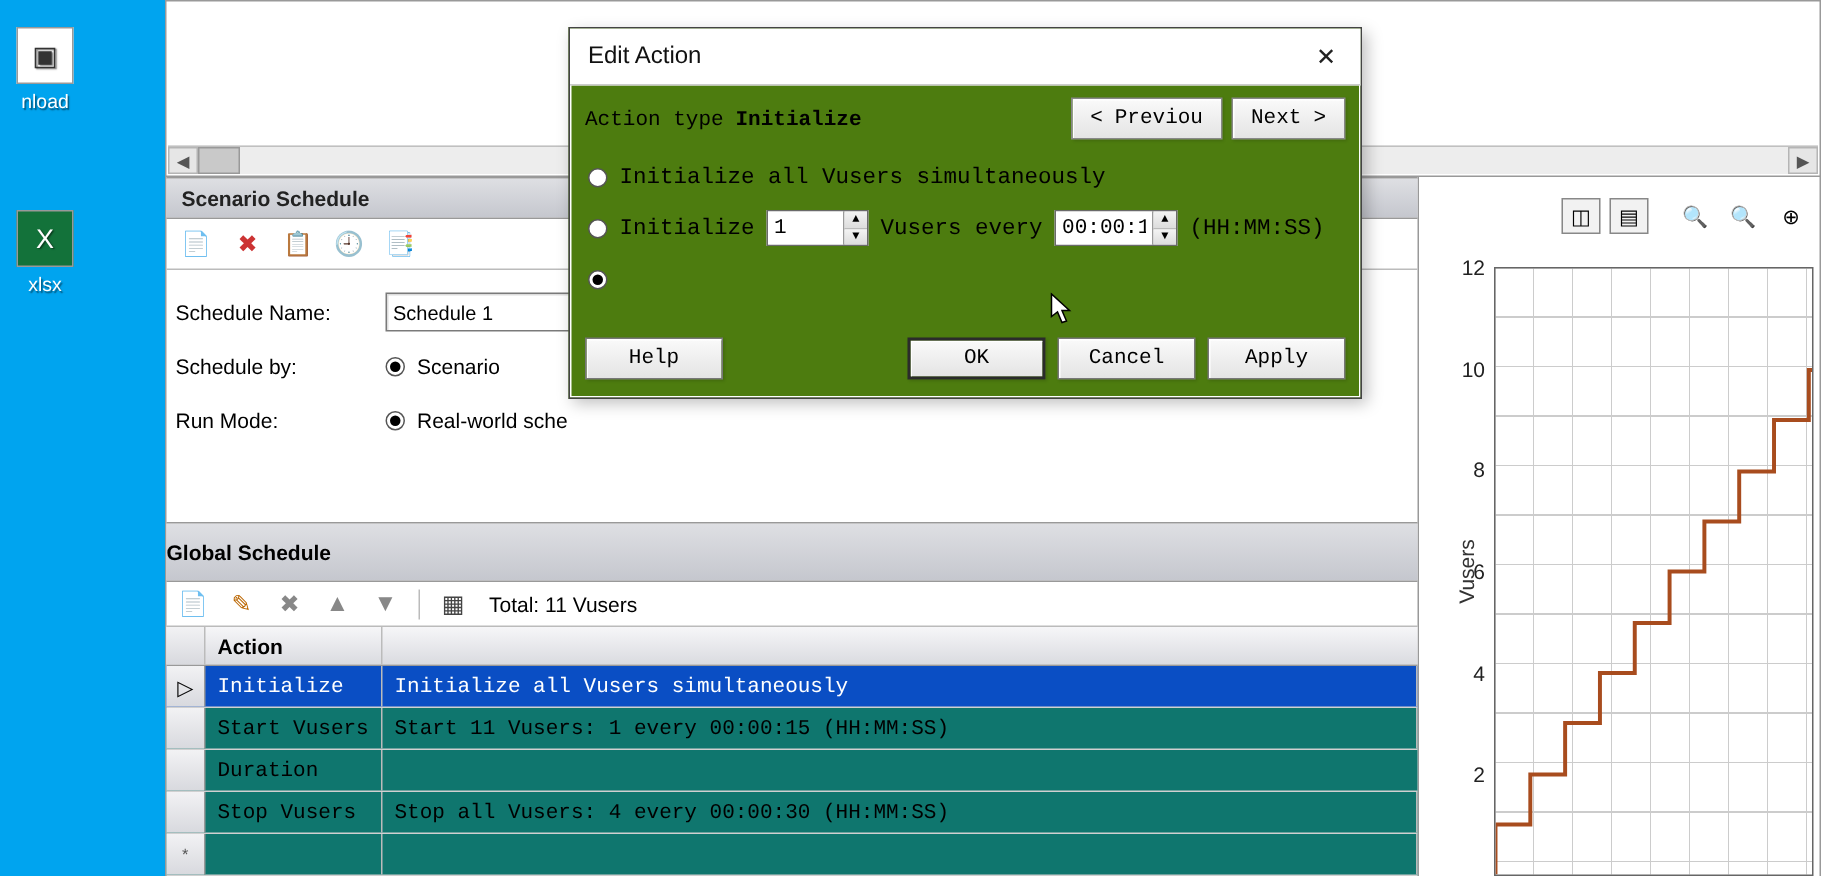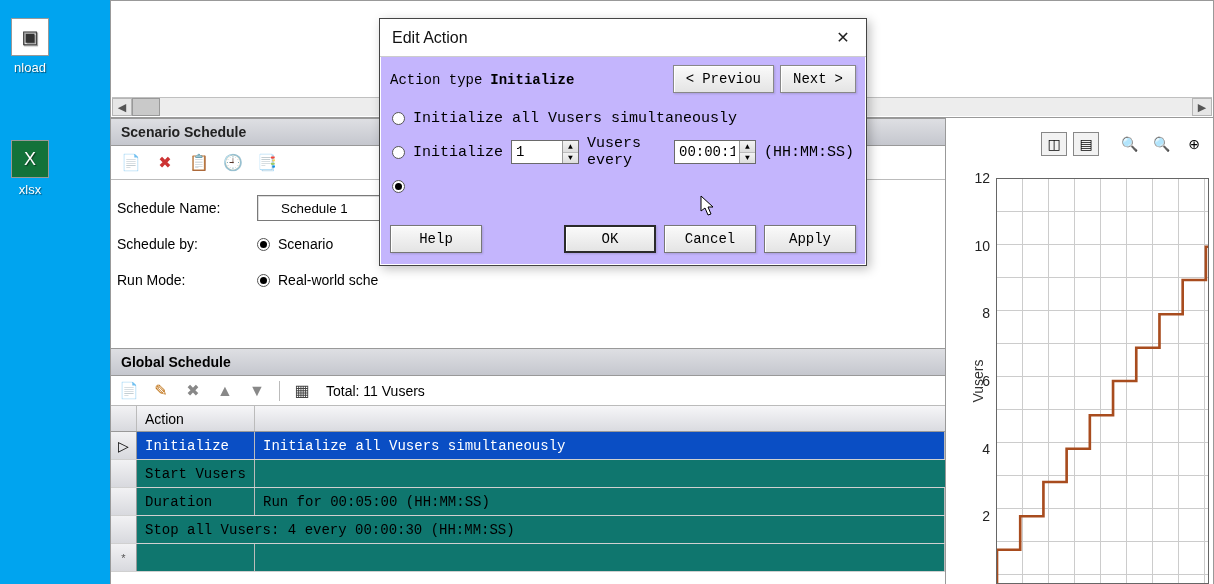--- a/index.html
+++ b/index.html
@@ -96,54 +96,55 @@
   }
   .form-area {
     padding: 10px 6px 50px 6px;
   }
   .row {
     display: flex; align-items: center; height: 36px;
   }
   .row .lbl { width: 140px; }
   .row .input {
     border: 1px solid #7a7a7a; background: #fff;
-    height: 26px; padding: 2px 23px; width: 150px;
+    height: 26px; padding: 2px 4px; width: 150px;
     box-shadow: inset 1px 1px 0 #ddd;
   }
   .radio {
     display: inline-flex; align-items: center; gap: 8px;
   }
   .radio .circ {
     width: 13px; height: 13px; border-radius: 50%;
     border: 1px solid #555; background: #fff; position: relative;
   }
   .radio .circ.sel::after {
     content: ""; position: absolute; left: 2px; top: 2px;
     width: 7px; height: 7px; border-radius: 50%; background: #000;
   }
 
   
   .global-head {
-    height: 28px;
+    height: 40px;
     border-top: 1px solid #999; border-bottom: 1px solid #999;
     background: linear-gradient(#dedfe3, #c5c7ce);
-    display: flex; align-items: center; padding: 0 10px;
+    display: flex; align-items: center; padding: 0 0;
     font-weight: bold;
   }
   .global-toolbar {
     height: 30px; border-bottom: 1px solid #bbb;
     display: flex; align-items: center; gap: 4px; padding: 0 4px;
   }
   .sep { width: 1px; height: 20px; background: #bbb; margin: 0 4px; }
   .total { margin-left: 6px; text-align: center; }
 
   .table-head {
     display: flex; height: 26px;
     background: linear-gradient(#f6f6f8, #dadbe0);
     border-bottom: 1px solid #999;
+    font-weight: bold;
   }
   .th, .td {
     border-right: 1px solid #bbb;
     display: flex; align-items: center;
     padding: 0 8px;
     font-size: 14px;
   }
   .col-rowh { width: 26px; padding: 0; justify-content: center; background: linear-gradient(#f2f2f4, #d8d9de); }
   .col-action { width: 118px; }
   .col-prop { flex: 1; }
@@ -154,22 +155,22 @@
   }
   .tr.sel { background: #0a4ec4; color: #fff; }
   .tr.sel .col-rowh { background: linear-gradient(#f2f2f4, #d8d9de); color: #000;}
   .tr .col-rowh { border-right: 1px solid #999; }
   .tr.new .col-rowh { color: #555; font-size: 11px;}
 
   
   .overlay {
     position: absolute;
     left: 269px; top: 18px;
-    width: 488px;
-    background: #c4b5fd;
+    width: 529px;
+    background: #4d7c0f;
     border: 1px solid #444;
     box-shadow: 0 0 0 1px #fff inset, 3px 3px 10px rgba(0,0,0,0.25);
   }
   .titlebar {
     height: 38px; background: #fff;
     display: flex; align-items: center; justify-content: space-between;
     padding: 0 8px 0 12px;
     border-bottom: 1px solid #ccc;
   }
   .titlebar .title { color: #111; font-size: 16px; }
@@ -350,28 +351,29 @@
     </div>
 
     <div class="tr sel">
       <div class="td col-rowh">▷</div>
       <div class="td col-action mono">Initialize</div>
       <div class="td col-prop mono">Initialize all Vusers simultaneously</div>
     </div>
     <div class="tr">
       <div class="td col-rowh"></div>
       <div class="td col-action mono">Start  Vusers</div>
+      <div class="td col-prop mono">Start 11 Vusers: 1 every 00:00:15 (HH:MM:SS)</div>
     </div>
     <div class="tr">
       <div class="td col-rowh"></div>
       <div class="td col-action mono">Duration</div>
-      <div class="td col-prop mono">Run for 00:05:00 (HH:MM:SS)</div>
     </div>
     <div class="tr">
       <div class="td col-rowh"></div>
+      <div class="td col-action mono">Stop Vusers</div>
       <div class="td col-prop mono">Stop all Vusers: 4 every 00:00:30 (HH:MM:SS)</div>
     </div>
     <div class="tr new">
       <div class="td col-rowh">*</div>
       <div class="td col-action"></div>
       <div class="td col-prop"></div>
     </div>
   </div>
 
   <div class="right-col">

